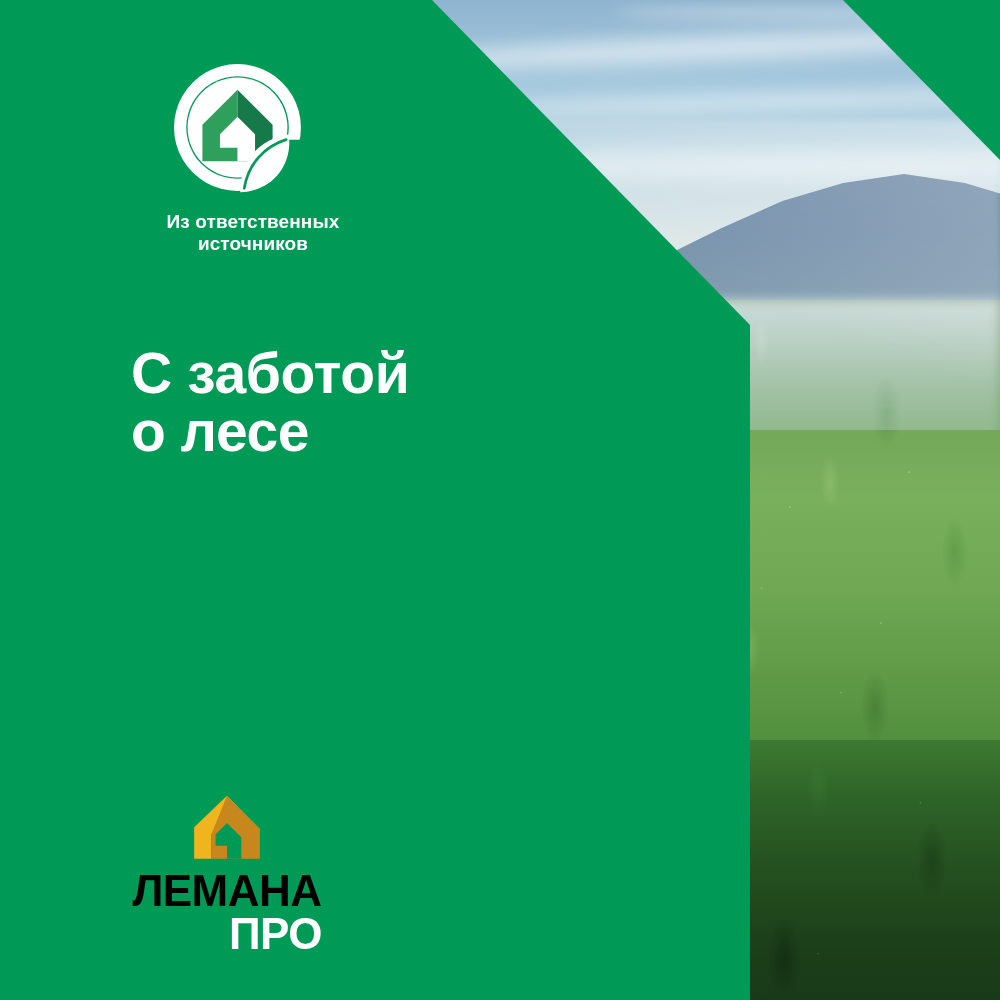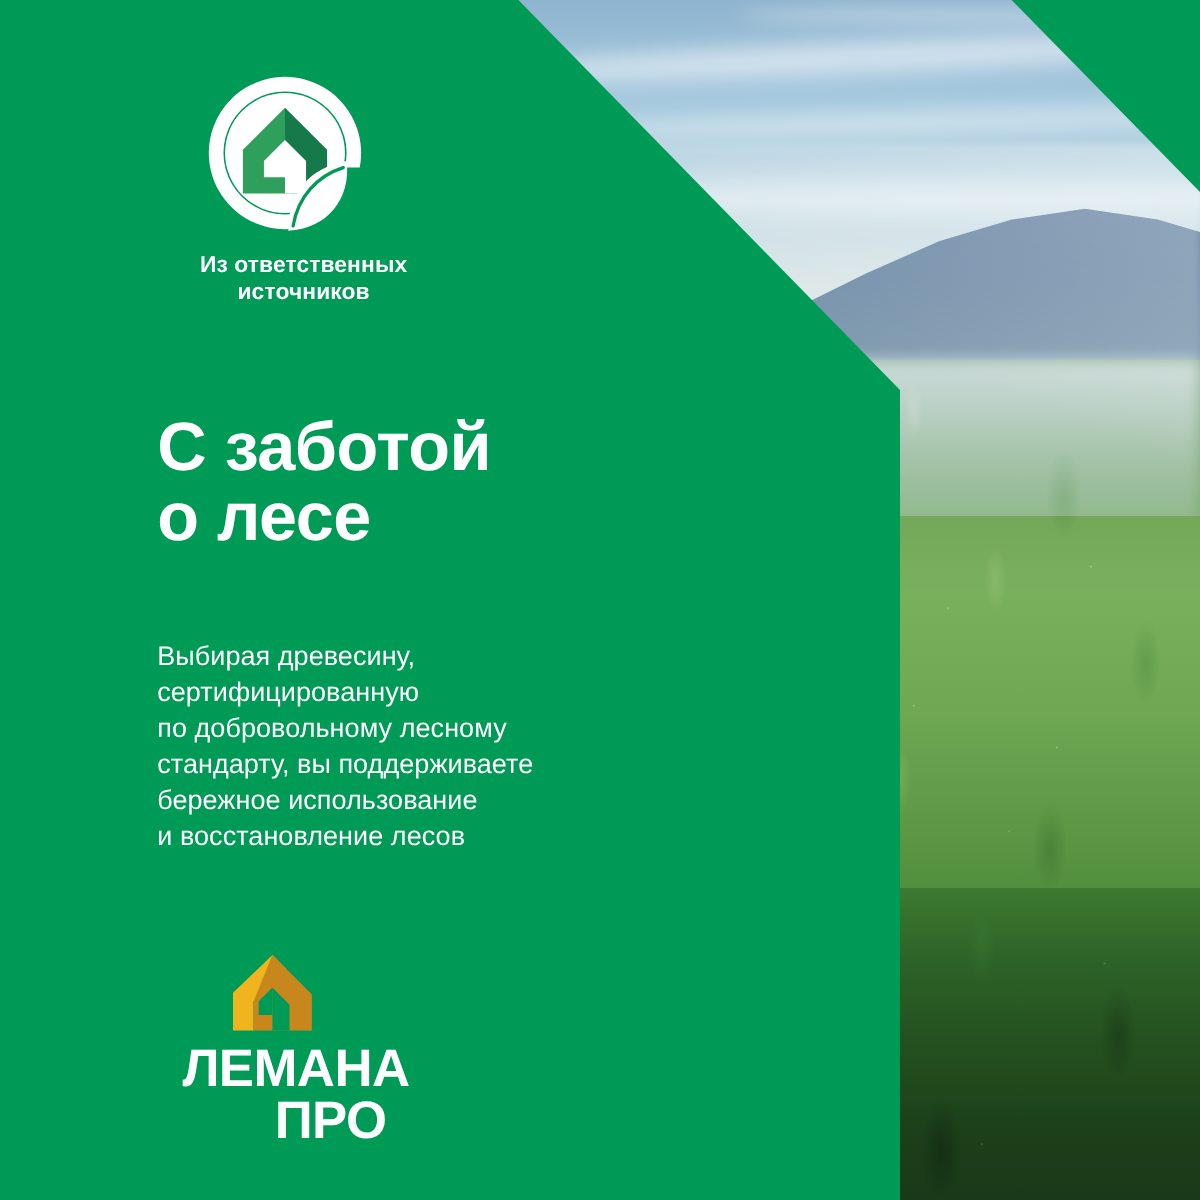--- a/index.html
+++ b/index.html
@@ -204,27 +204,26 @@
     line-height:1.33;
     white-space:pre-line;
     letter-spacing:.05px;
   }
 
   
   .brand{position:absolute;left:132px;top:793px;width:190px;}
   .brand-house{display:block;margin:0 auto;width:72px;height:70px;}
   .brand-name{
     margin-top:6px;
-    color:#ffffff;
+    color:#000000;
     font-weight:bold;
     font-size:44px;
     line-height:.98;
     letter-spacing:-.5px;
     text-align:center;
-    margin-left:20px;
   }
   .brand-sub{
     color:#ffffff;
     font-weight:bold;
     font-size:44px;
     line-height:1.0;
     letter-spacing:-.5px;
     text-align:right;
   }
 </style>
@@ -276,26 +275,20 @@
         <path d="M104 196 C104 150 130 118 176 110 C182 156 152 194 104 196 Z" fill="#ffffff"></path>
         <path d="M110 190 C116 154 140 128 172 118" stroke="#009A57" stroke-width="4" fill="none" stroke-linecap="round"></path>
       </svg>
       <div class="emblem-caption">Из ответственных
 источников</div>
     </div>
 
     <div class="headline">С заботой
 о лесе</div>
 
-    <div class="body-copy">Выбирая древесину,
-сертифицированную
-по добровольному лесному
-стандарту, вы поддерживаете
-бережное использование
-и восстановление лесов</div>
 
     <div class="brand">
       <svg class="brand-house" viewBox="0 0 100 98" aria-hidden="true">
 
         <path d="M50 4 L66 20 L28 58 L28 92 L4 92 L4 48 Z" fill="#F0B41E"></path>
 
         <path d="M50 4 L96 50 L96 92 L28 92 L28 58 Z" fill="#C8871C"></path>
 
         <path d="M50 42 L70 62 L70 92 L50 92 Z" fill="#009A57"></path>
         <path d="M50 42 L34 58 L34 74 L50 74 Z" fill="#009A57"></path>

